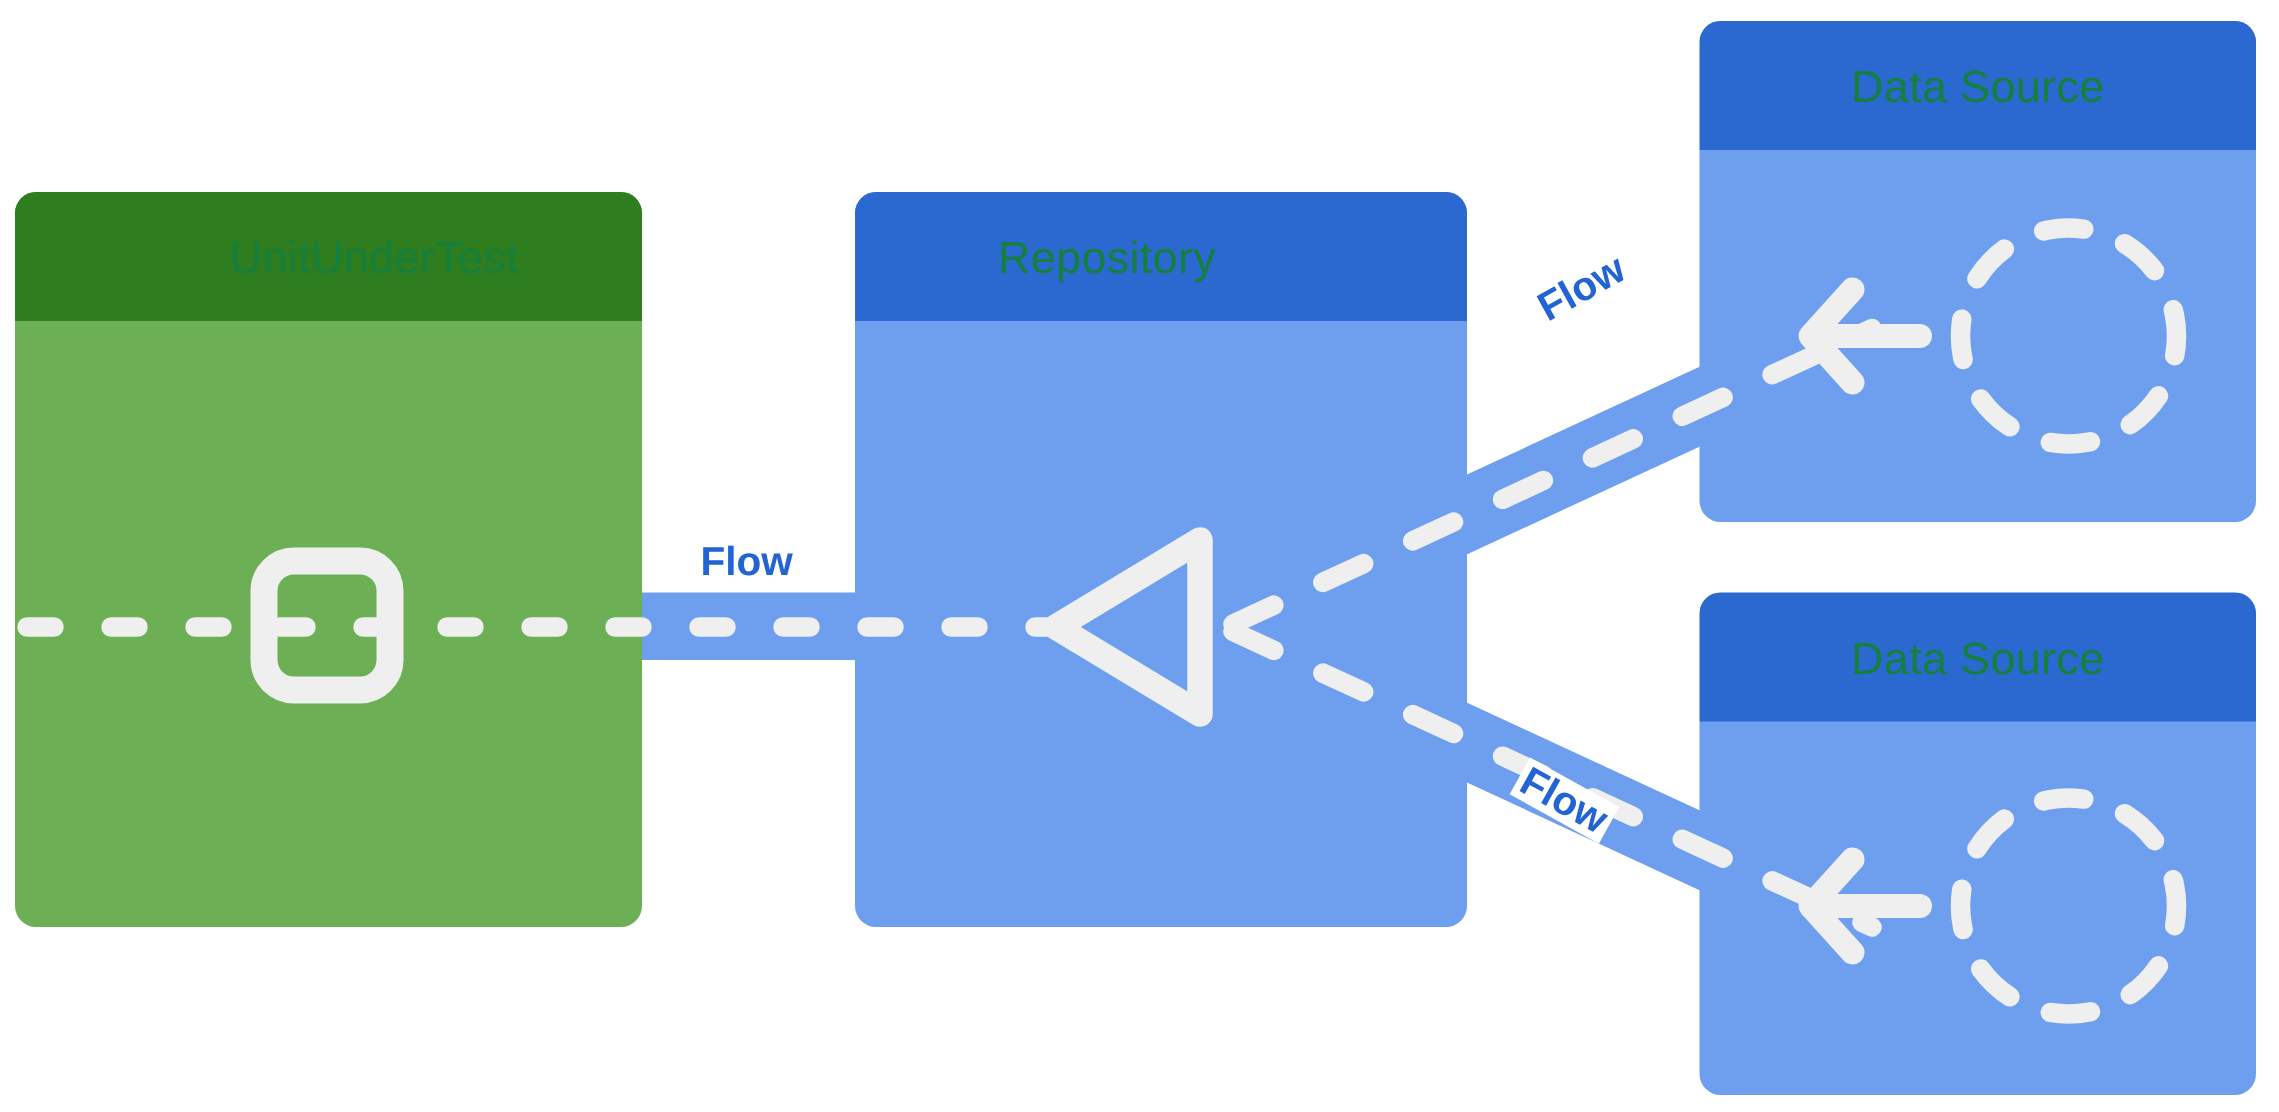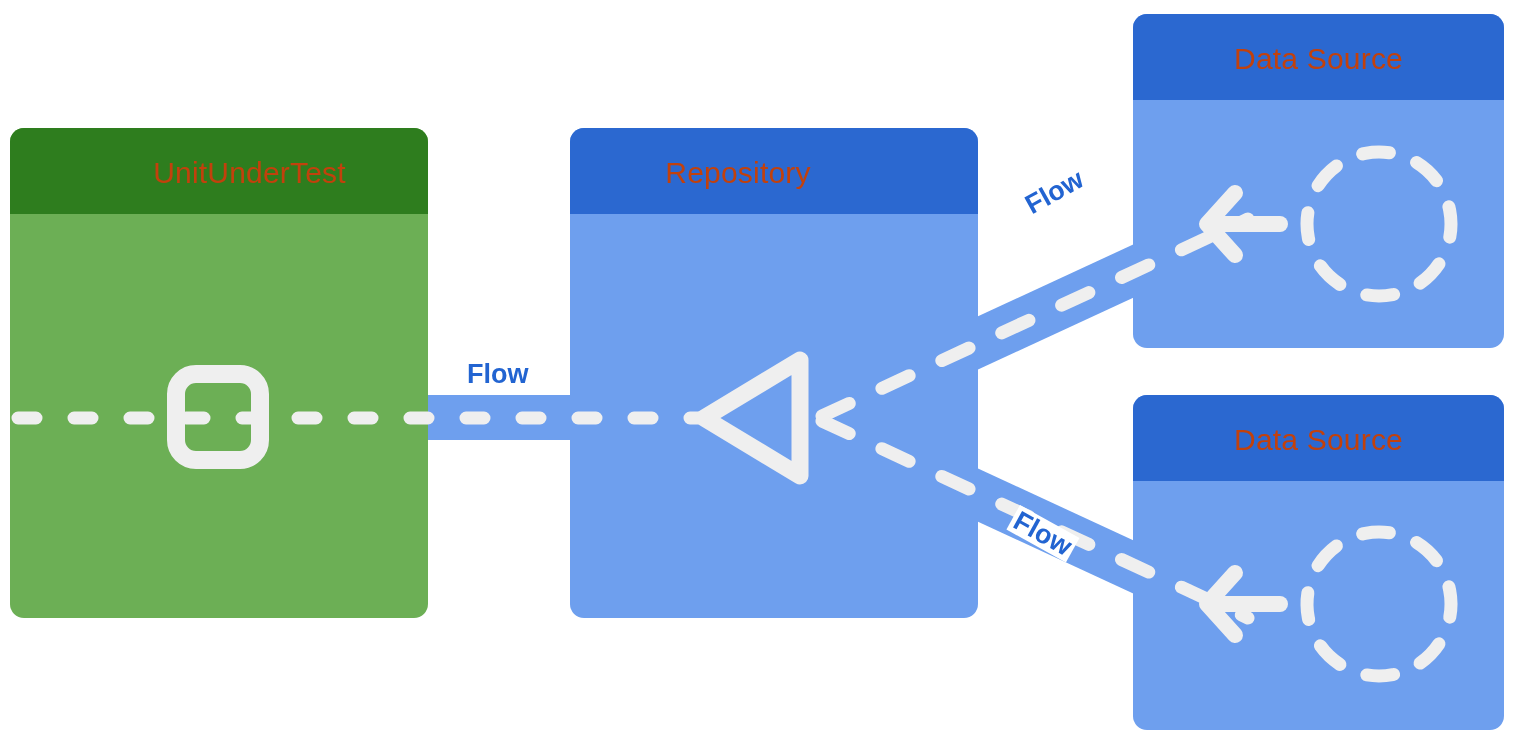--- a/index.html
+++ b/index.html
@@ -1,21 +1,21 @@
 <!DOCTYPE html>
 <html><head>
 <meta charset="utf-8">
 <style>
   html,body{margin:0;padding:0;background:#ffffff;}
   body{width:1519px;height:741px;overflow:hidden;
        font-family:"Liberation Sans","DejaVu Sans",sans-serif;}
   #stage{position:relative;width:1519px;height:741px;background:#fff;}
   svg#canvas{position:absolute;left:0;top:0;width:1519px;height:741px;}
   .node-title{
-    position:absolute;text-align:center;color:#c2410c;
+    position:absolute;text-align:center;color:#15803d;
     font-size:30px;font-weight:400;letter-spacing:.2px;
     white-space:nowrap;pointer-events:none;
   }
   .flow-label{
     position:absolute;color:#2264D1;font-weight:bold;font-size:27px;
     white-space:nowrap;background:#ffffff;padding:0 3px;line-height:1.05;
   }
 </style>
 </head>
 <body>

